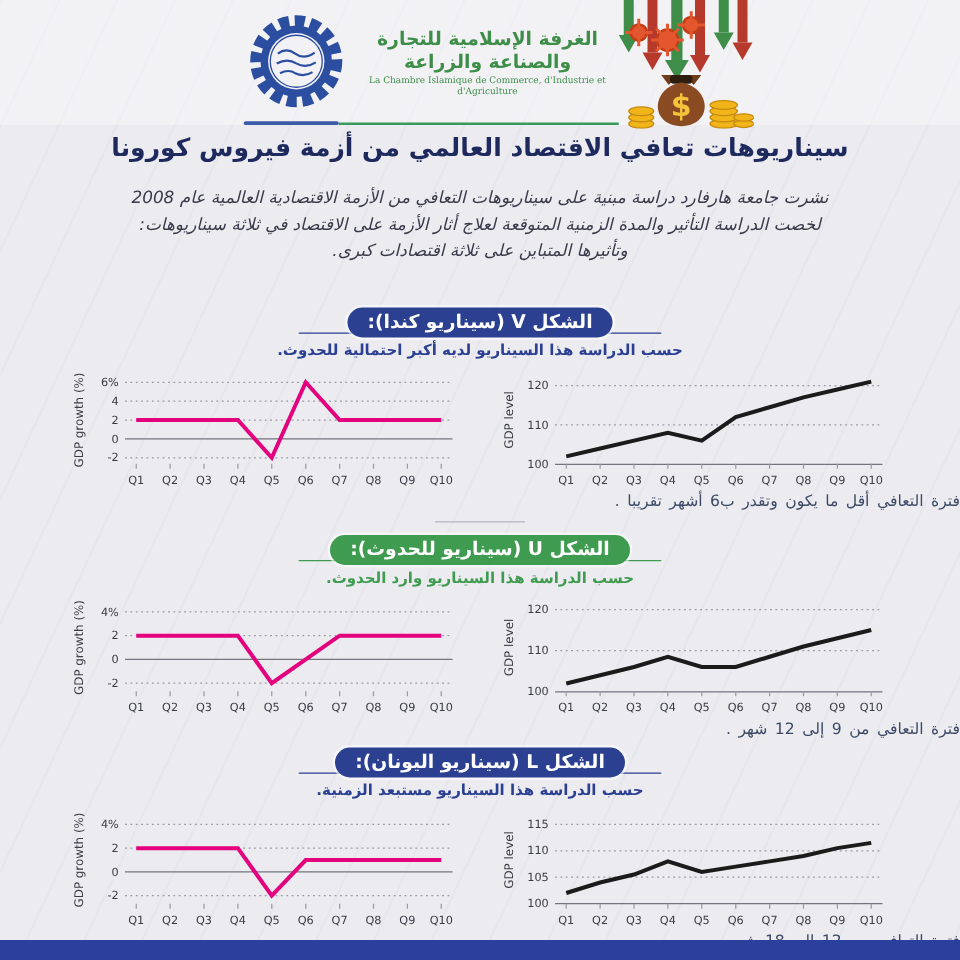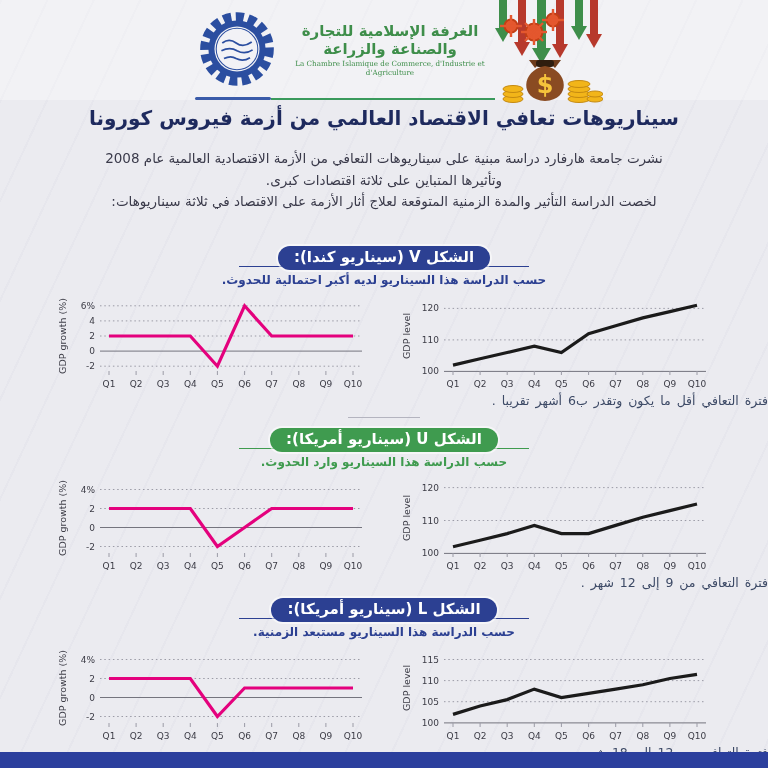--- a/index.html
+++ b/index.html
@@ -16,21 +16,21 @@
   .logo-arabic{color:#3e8e4a;font-weight:bold;font-size:15px;line-height:1.2;direction:rtl;}
   .logo-en{color:#2e7d3e;font-family:"DejaVu Serif",serif;font-weight:bold;font-size:8.3px;margin-top:3px;}
   .logo-fr{color:#3e8e4a;font-family:"DejaVu Serif",serif;font-size:7.2px;margin-top:1px;}
   .header-divider{position:absolute;top:97px;left:195px;width:300px;height:3px;}
   .hd-blue{position:absolute;left:0;top:0;width:76px;height:3px;background:#3a5ba9;border-radius:2px;}
   .hd-green{position:absolute;left:76px;top:1px;width:224px;height:1.5px;background:#3a9a5c;}
   .crisis-art{position:absolute;top:0;left:487px;}
   .page-title{position:absolute;top:106px;left:0;width:768px;text-align:center;direction:rtl;
     color:#1e2a5e;font-size:20px;font-weight:bold;}
   .intro{position:absolute;top:148px;left:44px;width:680px;text-align:center;direction:rtl;
-    color:#3a3a4a;font-size:13.5px;line-height:1.6;}
+    color:#3a3a4a;font-size:13.5px;line-height:1.6;font-style:italic;}
   .section{position:absolute;left:0;width:768px;}
   .badge-wrap{text-align:center;position:relative;}
   .badge-underline{position:absolute;left:239px;top:20px;width:290px;height:1px;background:var(--accent);}
   .badge{position:relative;display:inline-block;background:var(--accent);color:#fff;direction:rtl;
     font-size:15px;font-weight:bold;padding:2px 16px 4px;border-radius:13px;z-index:2;
     box-shadow:0 0 0 2px rgba(255,255,255,0.55);}
   .subtitle{margin-top:3px;text-align:center;direction:rtl;color:var(--accent);font-size:12px;font-weight:bold;}
   .charts-row{display:flex;justify-content:center;gap:32px;margin-top:4px;}
   .footer-line{margin-top:2px;text-align:right;direction:rtl;color:#3d4a66;font-size:12.5px;word-spacing:2px;}
   .sep{width:72px;height:1px;background:#b4b4bf;margin:9px auto 0;}
@@ -116,22 +116,22 @@
     <div class="header-divider">
       <div class="hd-blue"></div>
       <div class="hd-green"></div>
     </div>
   </div>
 
   <div class="page-title">سيناريوهات تعافي الاقتصاد العالمي من أزمة فيروس كورونا</div>
 
   <div class="intro">
     <div>نشرت جامعة هارفارد دراسة مبنية على سيناريوهات التعافي من الأزمة الاقتصادية العالمية عام 2008</div>
+    <div>لخصت الدراسة التأثير والمدة الزمنية المتوقعة لعلاج أثار الأزمة على الاقتصاد في ثلاثة سيناريوهات:</div>
     <div>وتأثيرها المتباين على ثلاثة اقتصادات كبرى.</div>
-    <div>لخصت الدراسة التأثير والمدة الزمنية المتوقعة لعلاج أثار الأزمة على الاقتصاد في ثلاثة سيناريوهات:</div>
   </div>
 
   <div class="section" style="top: 246px; --accent: #2C4092;">
     <div class="badge-wrap">
       <div class="badge-underline"></div>
       <span class="badge">الشكل V (سيناريو كندا):</span>
     </div>
     <div class="subtitle">حسب الدراسة هذا السيناريو لديه أكبر احتمالية للحدوث.</div>
     <div class="charts-row">
       <svg width="312" height="100" viewBox="0 0 312 100">
@@ -199,21 +199,21 @@
           <text class="ylab" transform="translate(10,45) rotate(-90)" text-anchor="middle">GDP level</text>
         </svg>
     </div>
     <div class="footer-line">فترة التعافي أقل ما يكون وتقدر ب6 أشهر تقريبا .</div>
     <div class="sep"></div>
   </div>
 
   <div class="section" style="top: 428px; --accent: #3F9B4F;">
     <div class="badge-wrap">
       <div class="badge-underline"></div>
-      <span class="badge">الشكل U (سيناريو أمريكا):</span>
+      <span class="badge">الشكل U (سيناريو للحدوث):</span>
     </div>
     <div class="subtitle">حسب الدراسة هذا السيناريو وارد الحدوث.</div>
     <div class="charts-row">
       <svg width="312" height="100" viewBox="0 0 312 100">
           <line x1="44" y1="16.5" x2="306" y2="16.5" stroke="#9b9ba6" stroke-width="1" stroke-dasharray="1.5 2.8"></line>
           <text class="tick" x="39" y="19.5" text-anchor="end">4%</text>
           <line x1="44" y1="35.5" x2="306" y2="35.5" stroke="#9b9ba6" stroke-width="1" stroke-dasharray="1.5 2.8"></line>
           <text class="tick" x="39" y="38.5" text-anchor="end">2</text>
           <line x1="44" y1="54.5" x2="306" y2="54.5" stroke="#74747e" stroke-width="1"></line>
           <text class="tick" x="39" y="57.5" text-anchor="end">0</text>
@@ -273,21 +273,21 @@
           <text class="ylab" transform="translate(10,45) rotate(-90)" text-anchor="middle">GDP level</text>
         </svg>
     </div>
     <div class="footer-line">فترة التعافي من 9 إلى 12 شهر .</div>
     <div class="sep"></div>
   </div>
 
   <div class="section" style="top: 598px; --accent: #2C4092;">
     <div class="badge-wrap">
       <div class="badge-underline"></div>
-      <span class="badge">الشكل L (سيناريو أمريكا):</span>
+      <span class="badge">الشكل L (سيناريو اليونان):</span>
     </div>
     <div class="subtitle">حسب الدراسة هذا السيناريو مستبعد الزمنية.</div>
     <div class="charts-row">
       <svg width="312" height="100" viewBox="0 0 312 100">
           <line x1="44" y1="16.5" x2="306" y2="16.5" stroke="#9b9ba6" stroke-width="1" stroke-dasharray="1.5 2.8"></line>
           <text class="tick" x="39" y="19.5" text-anchor="end">4%</text>
           <line x1="44" y1="35.5" x2="306" y2="35.5" stroke="#9b9ba6" stroke-width="1" stroke-dasharray="1.5 2.8"></line>
           <text class="tick" x="39" y="38.5" text-anchor="end">2</text>
           <line x1="44" y1="54.5" x2="306" y2="54.5" stroke="#74747e" stroke-width="1"></line>
           <text class="tick" x="39" y="57.5" text-anchor="end">0</text>

